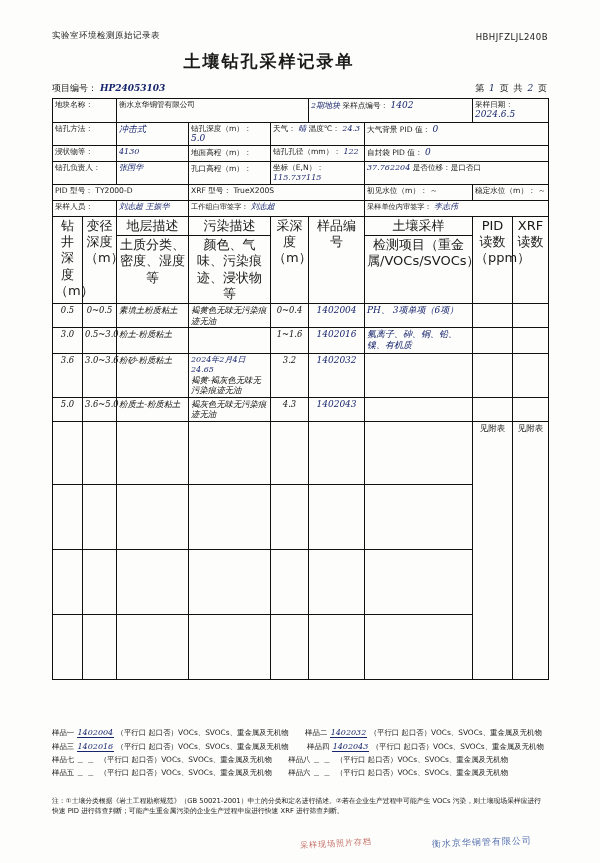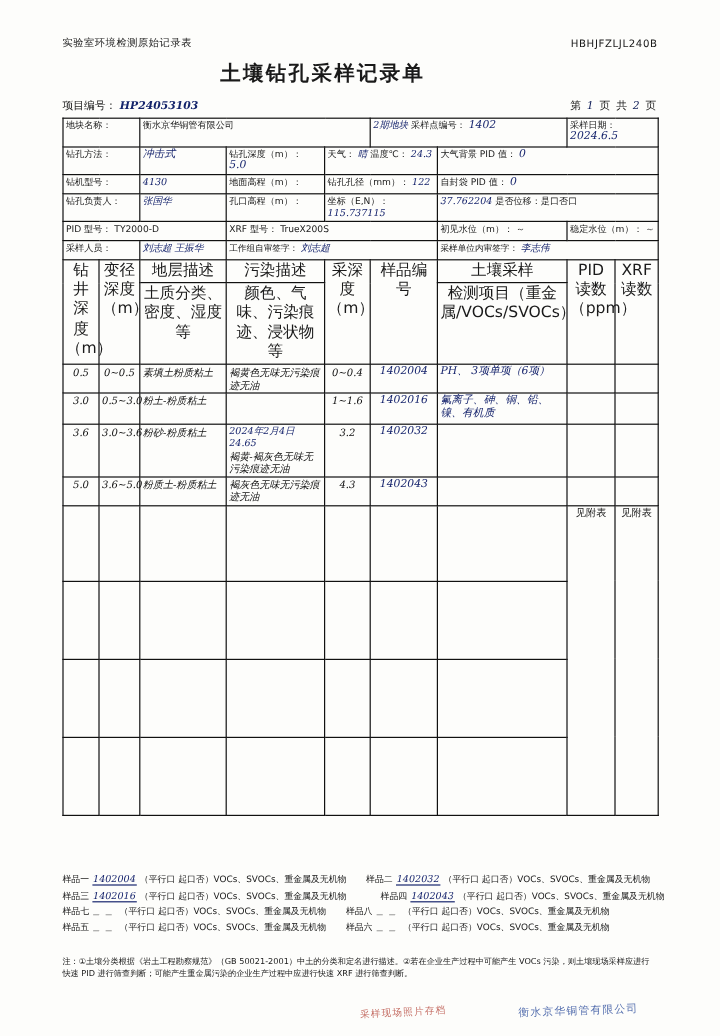--- a/index.html
+++ b/index.html
@@ -177,21 +177,21 @@
         <span>温度℃：</span>
         <span class="hw-s">24.3</span>
       </td>
       <td class="m" colspan="3">
         <span>大气背景 PID 值：</span>
         <span class="hw">0</span>
       </td>
     </tr>
 
     <tr>
-      <td class="m lbl" colspan="2">钻机型号：</td>
+      <td class="m lbl" colspan="2">浸状物等：</td>
       <td class="m">
         <span class="hw-s">4130</span>
       </td>
       <td class="m">
         <span>地面高程（m）：</span>
         <span class="hw"></span>
       </td>
       <td class="m" colspan="2">
         <span>钻孔孔径（mm）：</span>
         <span class="hw-s">122</span>
@@ -371,21 +371,21 @@
       <span class="sid">1402004</span>
       <span>（平行口 起口否）VOCs、SVOCs、重金属及无机物</span>
       <span style="margin-left:14px">样品二</span>
       <span class="sid">1402032</span>
       <span>（平行口 起口否）VOCs、SVOCs、重金属及无机物</span>
     </div>
     <div class="row">
       <span>样品三</span>
       <span class="sid">1402016</span>
       <span>（平行口 起口否）VOCs、SVOCs、重金属及无机物</span>
-      <span style="margin-left:26px">样品四</span>
+      <span style="margin-left:16px">样品四</span>
       <span class="sid">1402043</span>
       <span>（平行口 起口否）VOCs、SVOCs、重金属及无机物</span>
     </div>
     <div class="row">
       <span>样品七</span>
       <span style="letter-spacing:3px">＿＿</span>
       <span>（平行口 起口否）VOCs、SVOCs、重金属及无机物</span>
       <span style="margin-left:14px">样品八</span>
       <span style="letter-spacing:3px">＿＿</span>
       <span>（平行口 起口否）VOCs、SVOCs、重金属及无机物</span>

